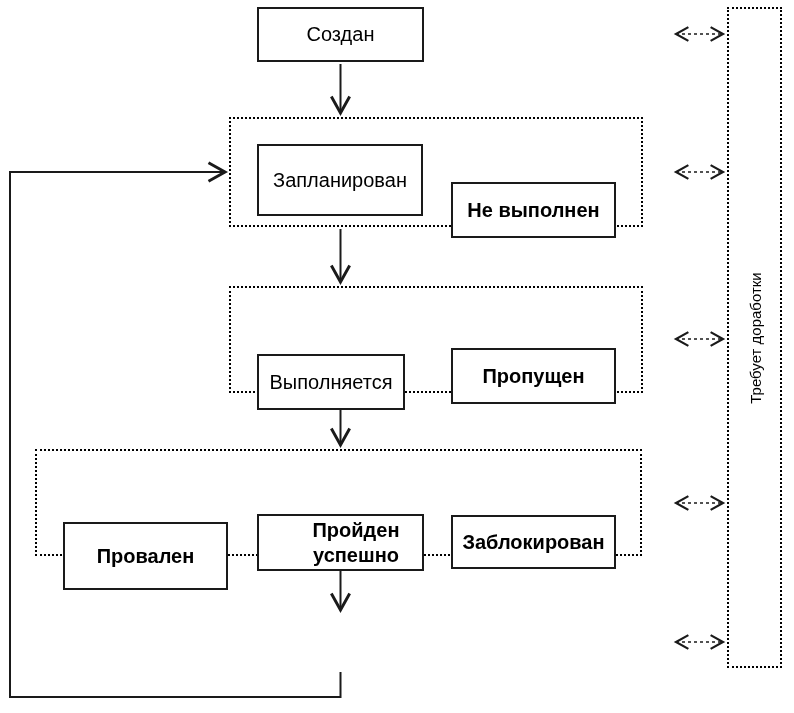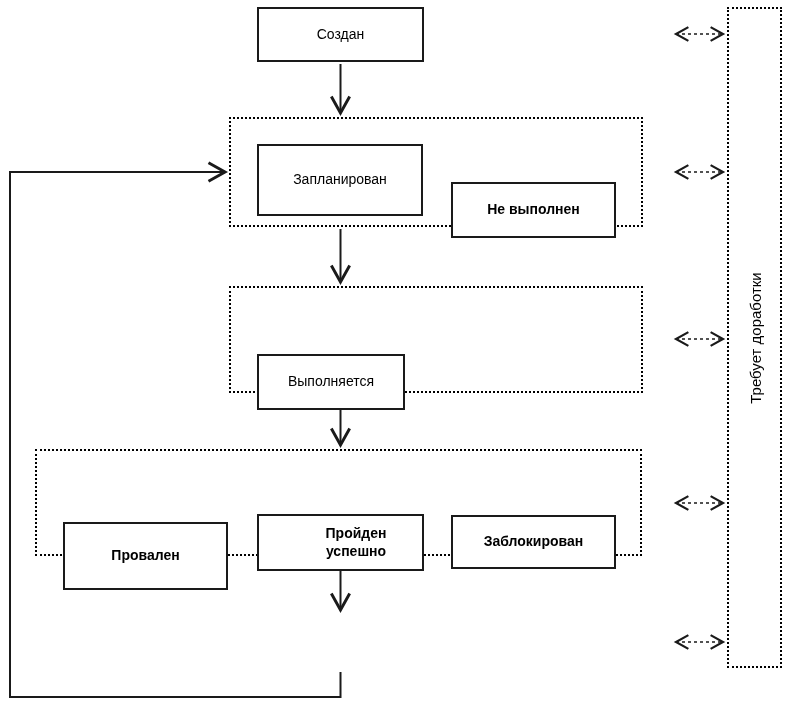--- a/index.html
+++ b/index.html
@@ -25,21 +25,21 @@
   }
   .box {
     position: absolute;
     box-sizing: border-box;
     background: #ffffff;
     border: 2px solid #1a1a1a;
     display: flex;
     align-items: center;
     justify-content: center;
     text-align: center;
-    font-size: 14px;
+    font-size: 20px;
     line-height: 1.25;
   }
   .bold { font-weight: bold; margin-top: 38px; }
   .wrap-narrow { display: inline-block; max-width: 92px; }
   .rework-label {
     position: absolute;
     left: 50%; top: 50%;
     transform: translate(-50%, -50%) rotate(-90deg);
     white-space: nowrap;
     font-size: 15px;
@@ -82,20 +82,23 @@
   <div class="box" style="left:257px; top:144px; width:166px; height:72px;">
     <span>Запланирован</span>
   </div>
   <div class="box bold" style="left:451px; top:144px; width:165px; height:56px;">
     <span>Не выполнен</span>
   </div>
 
   <div class="box" style="left:257px; top:310px; width:148px; height:56px;margin-top:44px;">
     <span>Выполняется</span>
   </div>
+  <div class="box bold" style="left:451px; top:310px; width:165px; height:56px;">
+    <span>Пропущен</span>
+  </div>
 
   <div class="box bold" style="left:63px; top:484px; width:165px; height:68px;">
     <span>Провален</span>
   </div>
   <div class="box bold" style="left:257px; top:476px; width:167px; height:57px;padding-left:31px;">
     <span class="wrap-narrow">Пройден успешно</span>
   </div>
   <div class="box bold" style="left:451px; top:477px; width:165px; height:54px;align-items:center;">
     <span>Заблокирован</span>
   </div>

